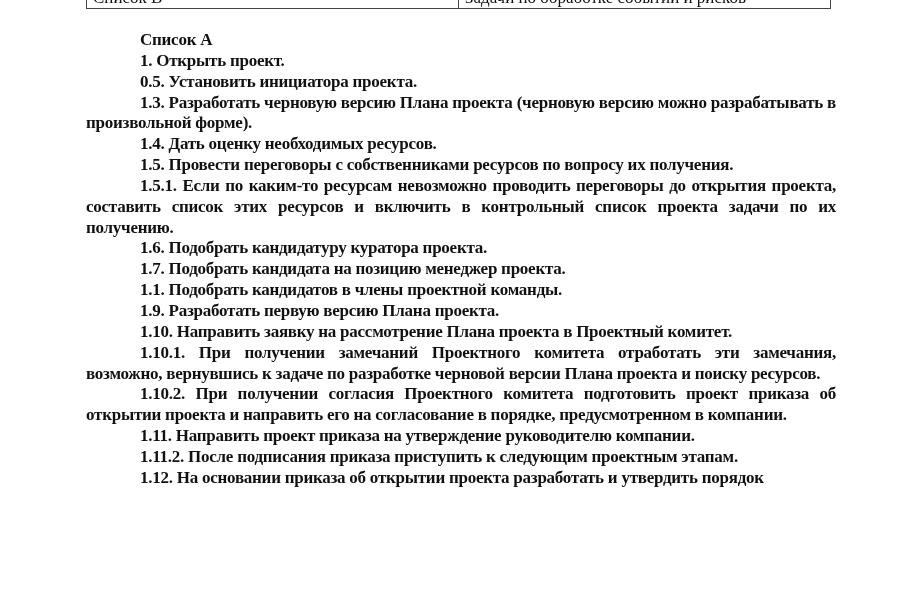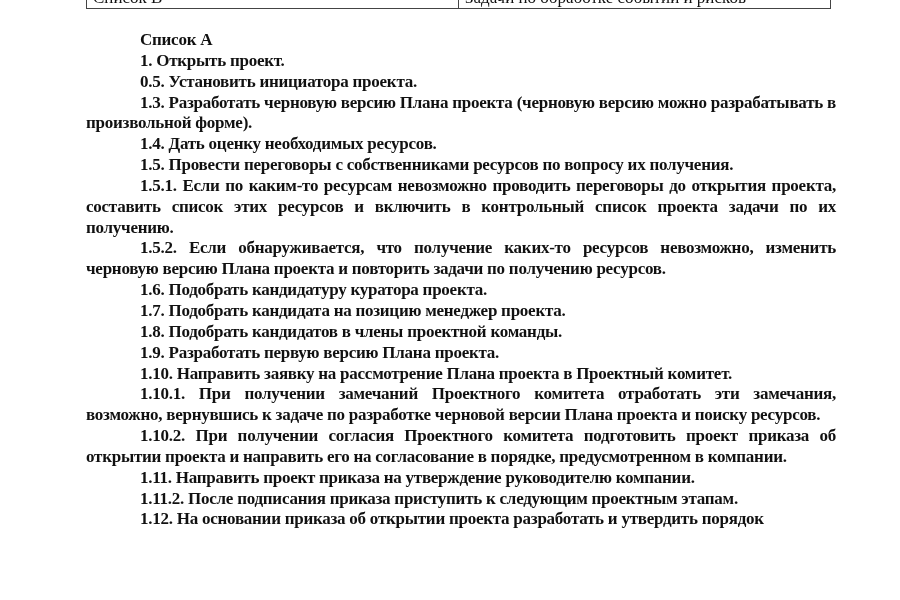--- a/index.html
+++ b/index.html
@@ -44,24 +44,23 @@
     </table>
 
   <div class="content">
     <p class="heading">Список А</p>
     <p>1. Открыть проект.</p>
     <p>0.5. Установить инициатора проекта.</p>
     <p>1.3. Разработать черновую версию Плана проекта (черновую версию можно разрабатывать в произвольной форме).</p>
     <p>1.4. Дать оценку необходимых ресурсов.</p>
     <p>1.5. Провести переговоры с собственниками ресурсов по вопросу их получения.</p>
     <p>1.5.1. Если по каким-то ресурсам невозможно проводить переговоры до открытия проекта, составить список этих ресурсов и включить в контрольный список проекта задачи по их получению.</p>
-    <p>1.5.2. Если обнаруживается, что получение каких-то ресурсов невозможно, изменить черновую версию Плана проекта и повторить задачи по получению ресурсов.</p>
     <p>1.6. Подобрать кандидатуру куратора проекта.</p>
     <p>1.7. Подобрать кандидата на позицию менеджер проекта.</p>
-    <p>1.8. Подобрать кандидатов в члены проектной команды.</p>
+    <p>1.1. Подобрать кандидатов в члены проектной команды.</p>
     <p>1.9. Разработать первую версию Плана проекта.</p>
     <p>1.10. Направить заявку на рассмотрение Плана проекта в Проектный комитет.</p>
     <p>1.10.1. При получении замечаний Проектного комитета отработать эти замечания, возможно, вернувшись к задаче по разработке черновой версии Плана проекта и поиску ресурсов.</p>
     <p>1.10.2. При получении согласия Проектного комитета подготовить проект приказа об открытии проекта и направить его на согласование в порядке, предусмотренном в компании.</p>
     <p>1.11. Направить проект приказа на утверждение руководителю компании.</p>
     <p>1.11.2. После подписания приказа приступить к следующим проектным этапам.</p>
     <p>1.12. На основании приказа об открытии проекта разработать и утвердить порядок</p>
   </div>
 
 </div>

